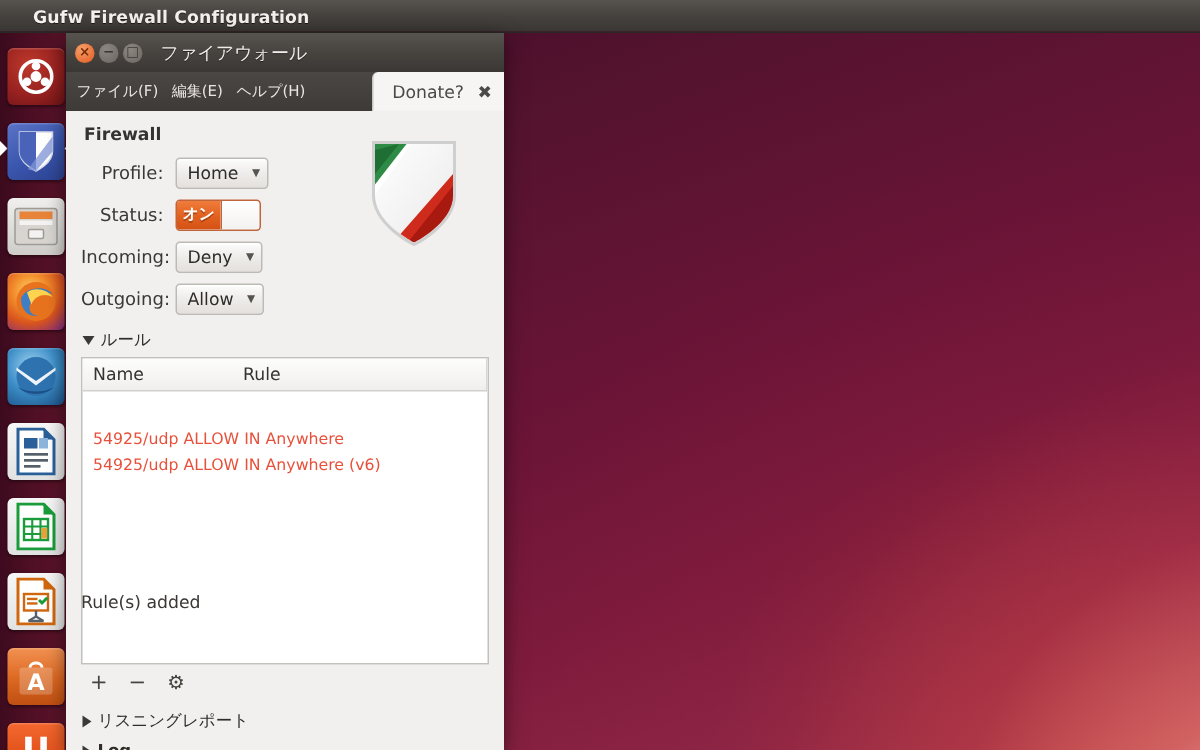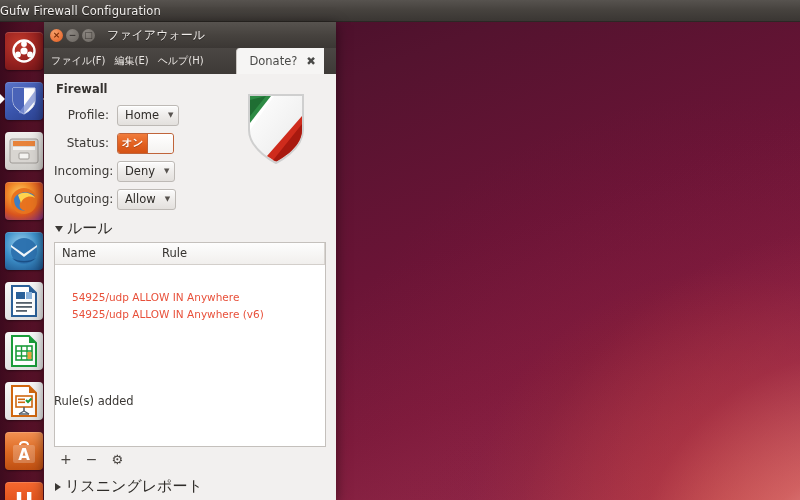--- a/index.html
+++ b/index.html
@@ -19,22 +19,22 @@
   }
 
   
   #topbar {
     position:absolute; left:0; top:0; width:800px; height:22px;
     background:linear-gradient(180deg,#57534f 0%,#46423e 48%,#3a3633 100%);
     border-bottom:1px solid #2b2724;
     display:flex; align-items:center;
   }
   #topbar .apptitle {
-    color:#f3f0ee; font-size:11.5px; font-weight:normal;
-    letter-spacing:0.1px;
+    color:#f3f0ee; font-size:11.5px; font-weight:bold;
+    padding-left:22px; letter-spacing:0.1px;
     text-shadow:0 1px 0 rgba(0,0,0,0.55);
   }
 
   
   #launcher {
     position:absolute; left:0; top:22px; width:48px; height:478px;
     background:linear-gradient(90deg, rgba(58,10,28,0.93) 0%, rgba(76,14,34,0.90) 42%, rgba(92,20,42,0.88) 100%);
     border-right:1px solid rgba(20,4,12,0.6);
     padding-top:4px;
   }
@@ -106,21 +106,21 @@
     text-shadow:0 1px 0 rgba(0,0,0,0.5);
   }
 
   #menubar {
     height:26px; position:relative;
     background:linear-gradient(180deg,#4b4744 0%,#3e3a37 100%);
     display:flex; align-items:center; padding-left:7px;
   }
   .mitem { color:#e9e5e2; font-size:10px; margin-right:9px; }
   #donate-tab {
-    position:absolute; right:12px; top:0; height:26px;
+    position:absolute; right:0; top:0; height:26px;
     background:#f6f5f4;
     border-top-left-radius:4px;
     display:flex; align-items:center; padding:0 8px 0 12px; gap:9px;
     border-left:1px solid #c9c5c1;
   }
   #donate-tab .dlabel { font-size:11.5px; color:#4a4a48; }
   #donate-tab .dclose { font-size:11.5px; color:#4a4a48; font-weight:bold; }
 
   #content { position:relative; height:336px; background:#f2f0ef; padding:8px 10px 0 10px; }
 
@@ -157,40 +157,40 @@
     border-left:1px solid #c0643a; border-radius:0 2px 2px 0;
   }
 
   #shield {
     position:absolute; right:28px; top:16px; width:64px; height:78px;
   }
 
   .expander { display:flex; align-items:center; gap:4px; margin:6px 0 4px 1px; }
   .tri-down { width:0;height:0;border-left:4.5px solid transparent;border-right:4.5px solid transparent;border-top:6px solid #3b3835; }
   .tri-right{ width:0;height:0;border-top:4.5px solid transparent;border-bottom:4.5px solid transparent;border-left:6px solid #3b3835; }
-  .exp-label { font-size:15px; color:#2f2c29; }
+  .exp-label { font-size:11px; color:#2f2c29; }
   .exp-label.bold { font-weight:bold; }
 
   #rules-table {
     background:#ffffff; border:1px solid #c4c0bc;
     height:205px; overflow:hidden;
   }
   #rules-head {
     display:flex; height:22px;
     background:linear-gradient(180deg,#fdfdfd 0%,#f1efed 100%);
     border-bottom:1px solid #d3cfcb;
   }
   #rules-head .th {
     font-size:11.5px; color:#35322f; padding:3px 0 0 7px;
   }
   #rules-head .th.rule { width:170px; border-right:1px solid #d9d5d1; }
   #rules-head .th.name { flex:1; }
   .rrow { display:flex; height:17px; align-items:center; }
   .rrow .rc {
-    font-size:10.5px; color:#e8503a; padding-left:17px; width:230px;
+    font-size:10.5px; color:#e8503a; padding-left:7px; width:230px;
     white-space:nowrap;
     margin-top:47px;
   }
 
   #rule-toolbar { display:flex; align-items:center; gap:14px; height:24px; padding-left:6px; }
   .tbicon { font-size:14px; color:#47433f; line-height:1; }
   .tbicon.gear { font-size:13px; }
 
   #statusbar {
     position:absolute; left:10px; bottom:2px;

